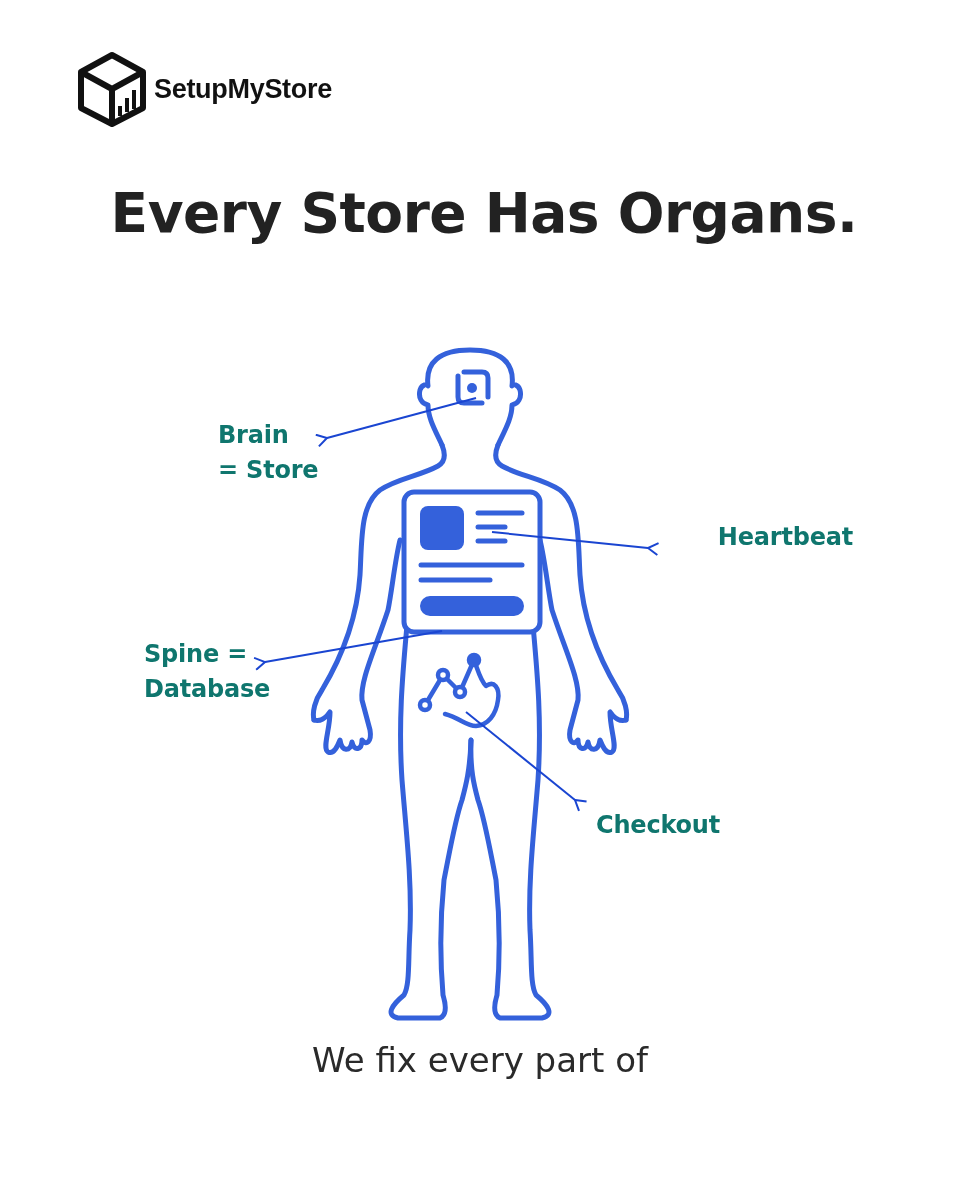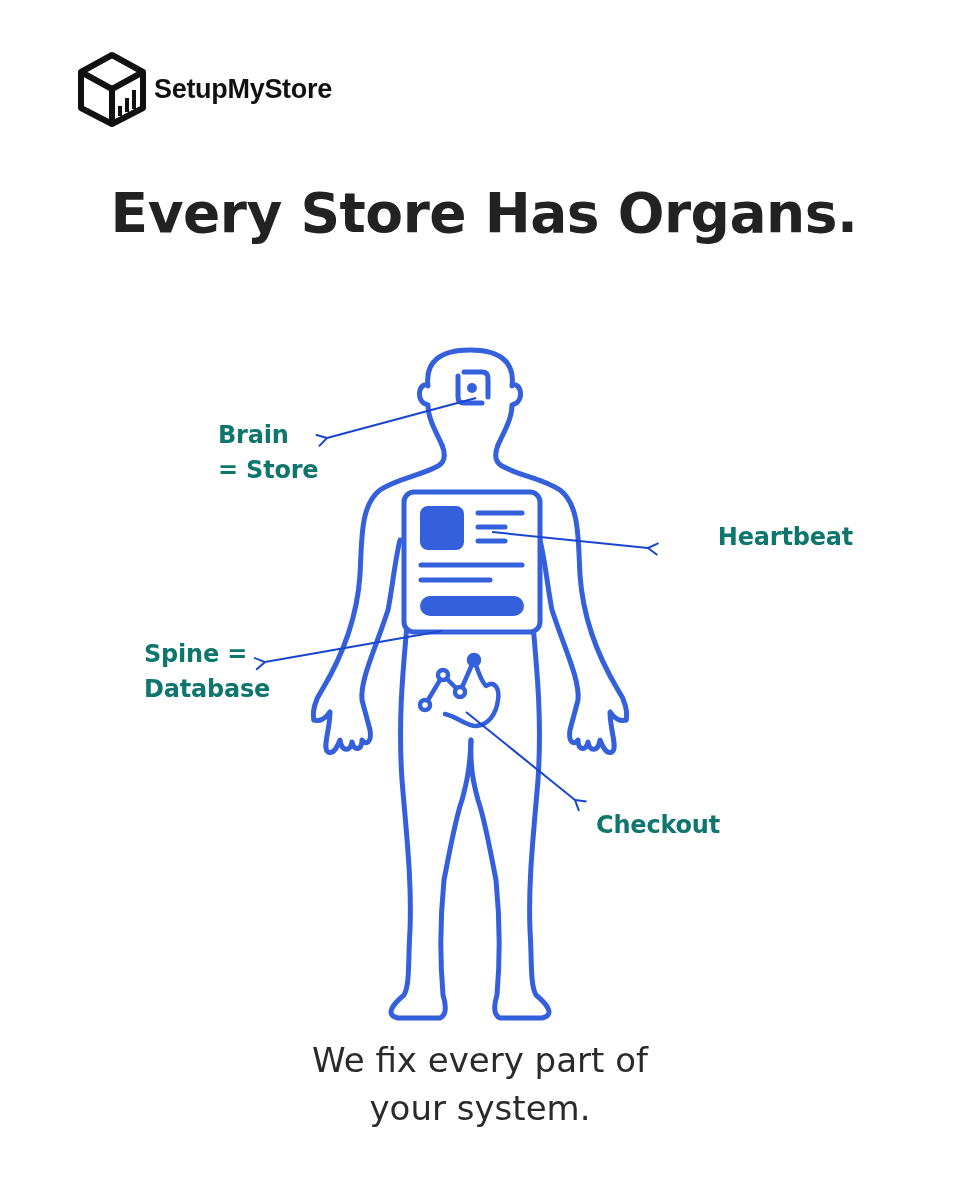--- a/index.html
+++ b/index.html
@@ -109,14 +109,13 @@
   <div>Spine =</div>
   <div>Database</div>
 </div>
 
 <div class="label right" style="left:560px; width:160px; top:808px;">
   <div>Checkout</div>
 </div>
 
 <div class="footer">
   <div>We fix every part of</div>
-  <div>your system.</div>
 </div>
 
 </body></html>

